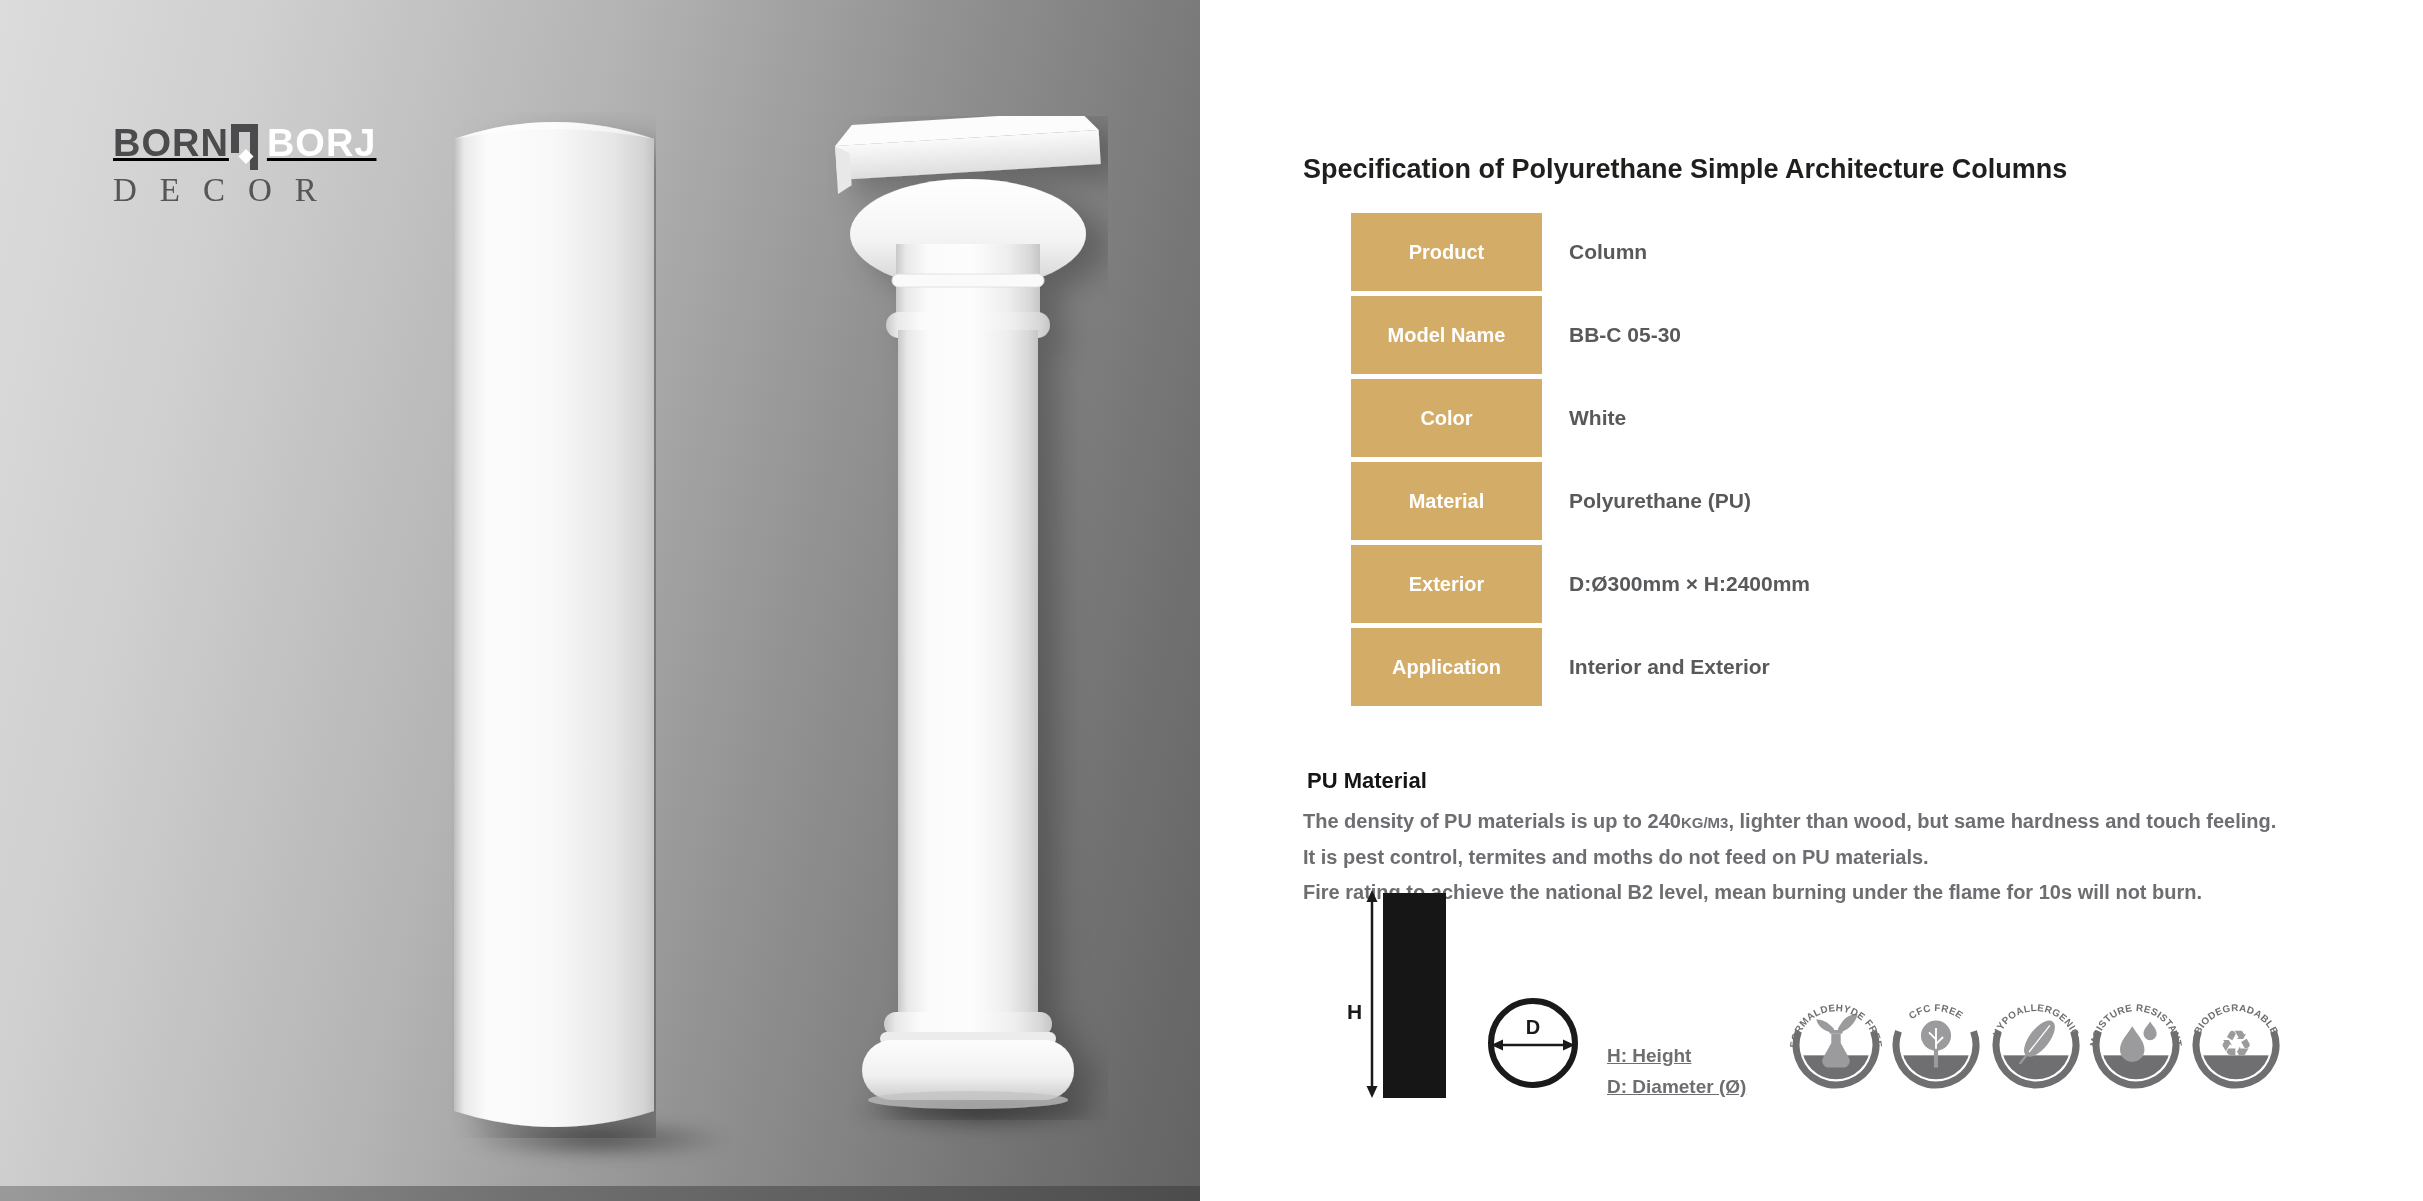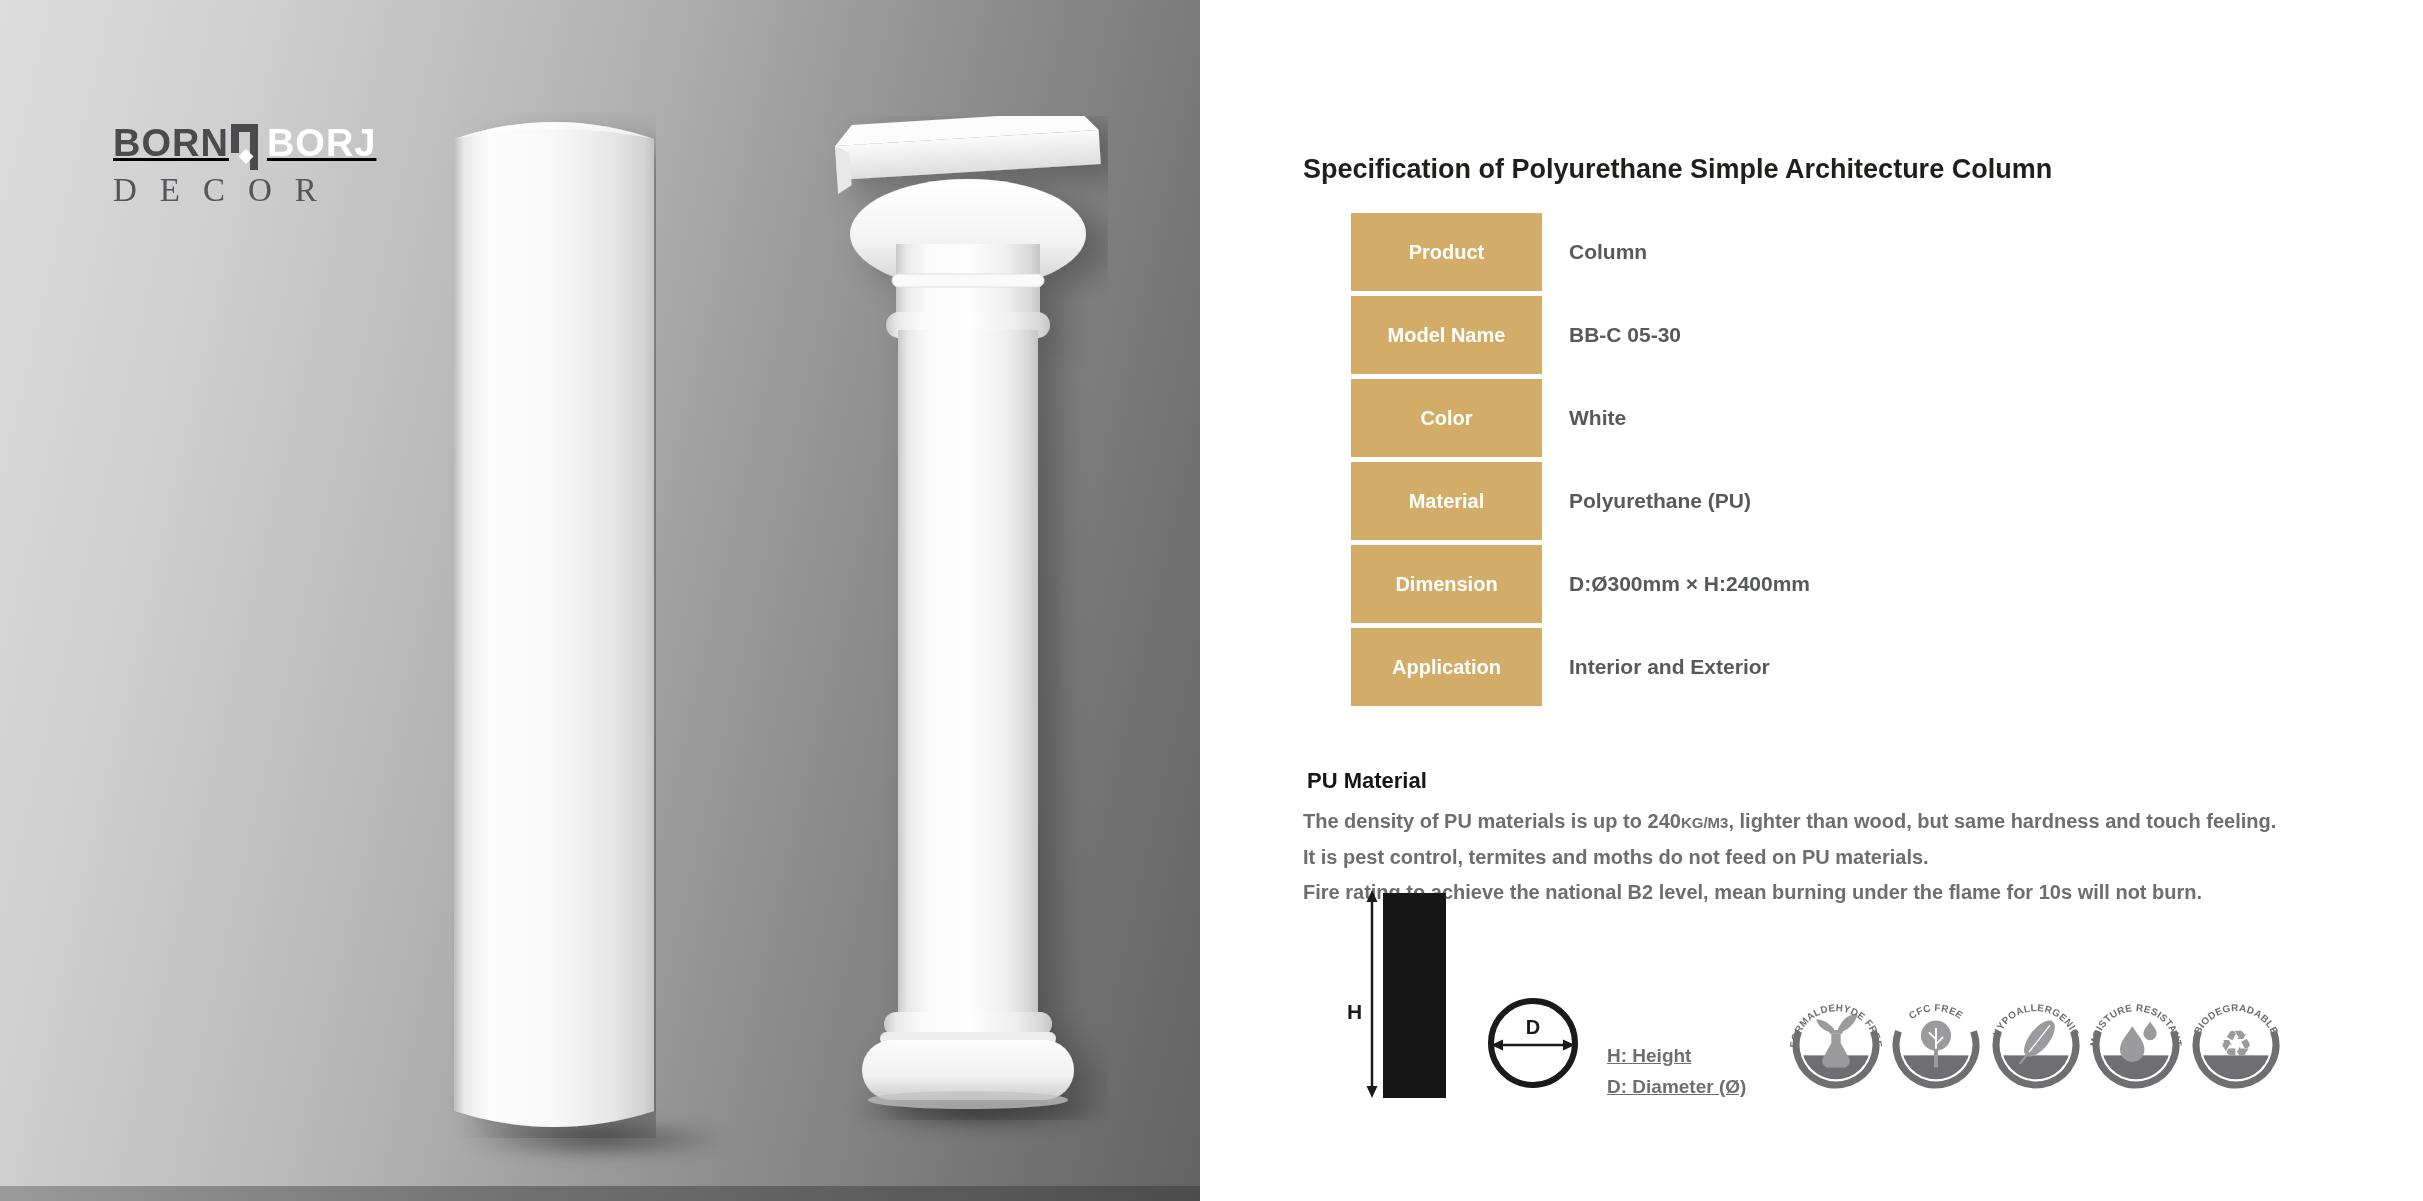--- a/index.html
+++ b/index.html
@@ -144,41 +144,41 @@
         <span class="logo-borj">BORJ</span>
       </div>
       <div class="logo-decor">DECOR</div>
     </div>
 
     <div class="floor-strip"></div>
   </div>
 
   <div class="content">
 
-    <h1 class="page-title">Specification of Polyurethane Simple Architecture Column</h1>
+    <h1 class="page-title">Specification of Polyurethane Simple Architecture Columns</h1>
 
     <div class="spec-table">
       <div class="spec-row">
         <div class="cell-label">Product</div>
         <div class="cell-value">Column</div>
       </div>
       <div class="spec-row">
         <div class="cell-label">Model Name</div>
         <div class="cell-value">BB-C 05-30</div>
       </div>
       <div class="spec-row">
         <div class="cell-label">Color</div>
         <div class="cell-value">White</div>
       </div>
       <div class="spec-row">
         <div class="cell-label">Material</div>
         <div class="cell-value">Polyurethane (PU)</div>
       </div>
       <div class="spec-row">
-        <div class="cell-label">Dimension</div>
+        <div class="cell-label">Exterior</div>
         <div class="cell-value">D:Ø300mm × H:2400mm</div>
       </div>
       <div class="spec-row">
         <div class="cell-label">Application</div>
         <div class="cell-value">Interior and Exterior</div>
       </div>
     </div>
 
     <h2 class="pu-heading">PU Material</h2>
 

